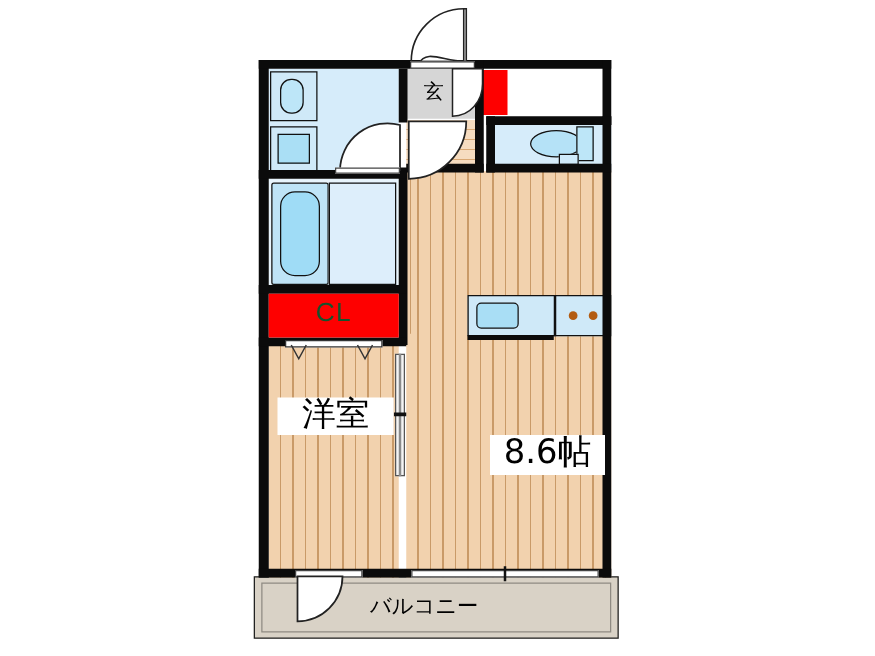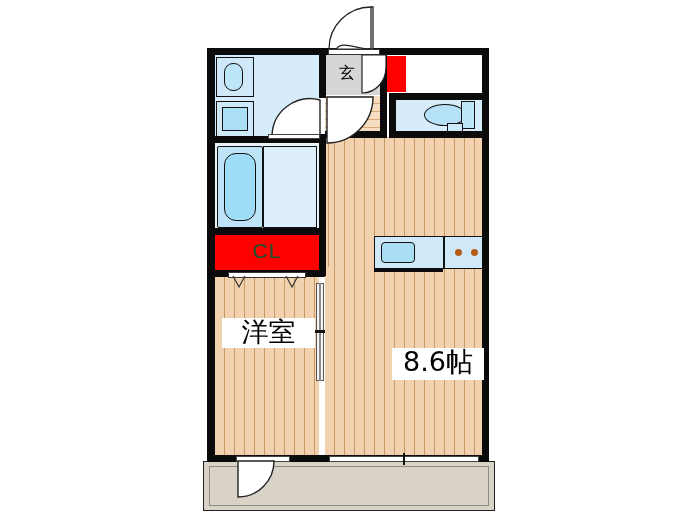--- a/index.html
+++ b/index.html
@@ -199,14 +199,15 @@
   <svg class="abs" style="left:236px; top:461px;" width="56" height="40" viewBox="0 0 56 40">
     <path d="M2,0 L2,36 A36,36 0 0 0 38,0 Z" fill="#ffffff" stroke="#222" stroke-width="1.4"></path>
   </svg>
 
   <div class="label lbl-room" style="left:222px; top:318px; width:93px; height:30px;">洋室</div>
 
   <div class="label lbl-room" style="left:348px; top:348px; width:92px; height:32px;margin-left:44px;">8.6帖</div>
 
   <div class="label lbl-genkan" style="left:334px; top:65px; width:26px; height:22px;">玄</div>
 
+  <div class="label lbl-balcony" style="left:296px; top:476px; width:140px; height:22px; text-align:left;">バルコニー</div>
 
 </div>
 
 </body></html>

